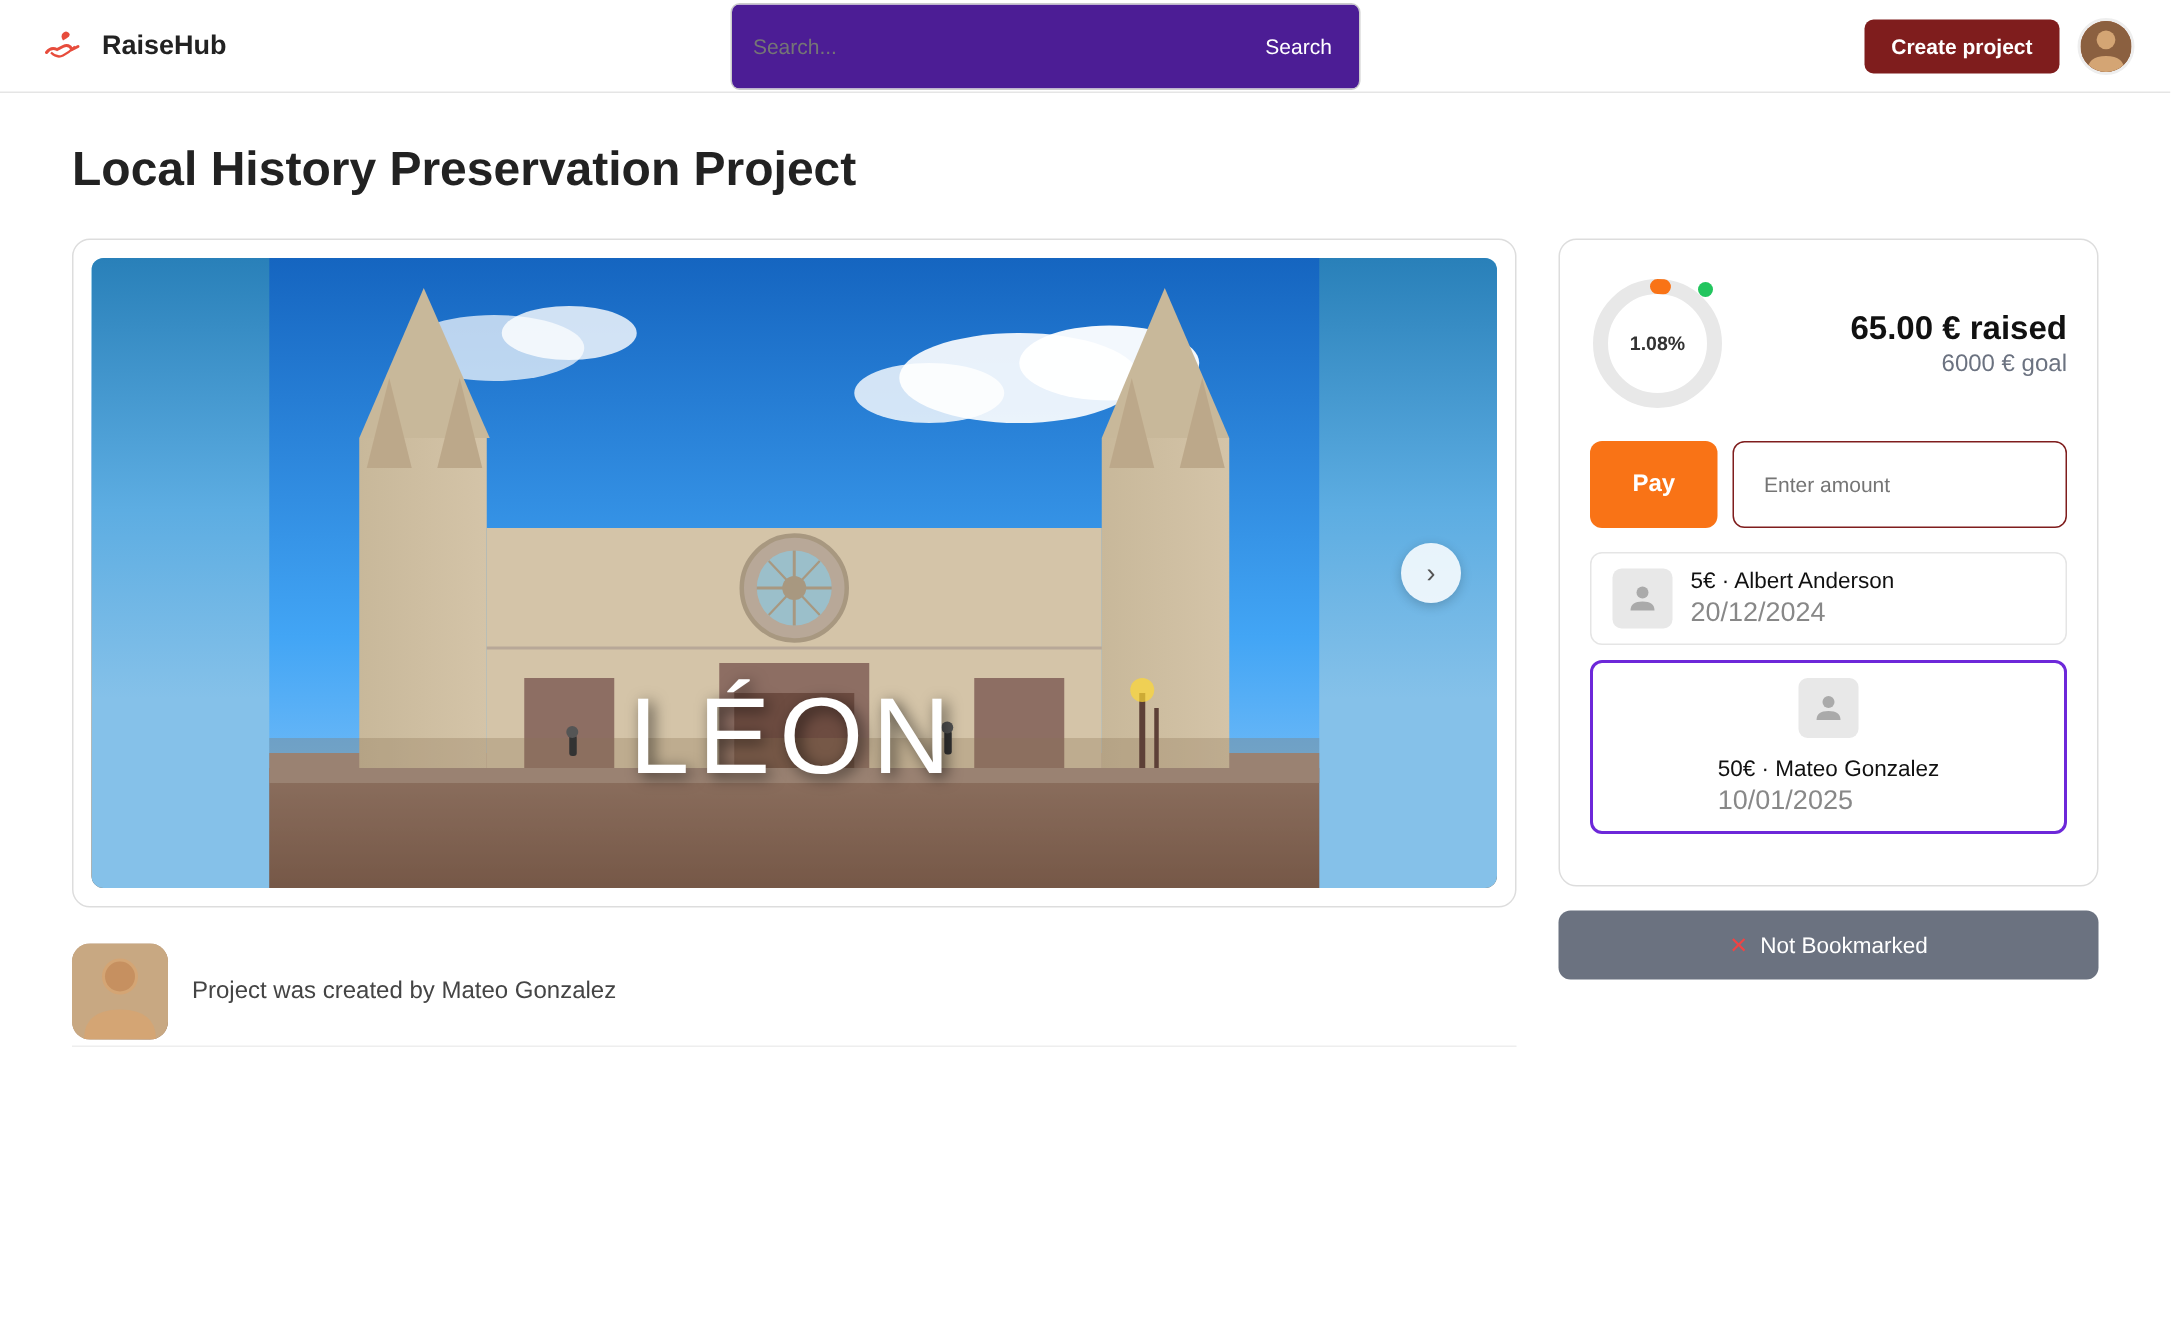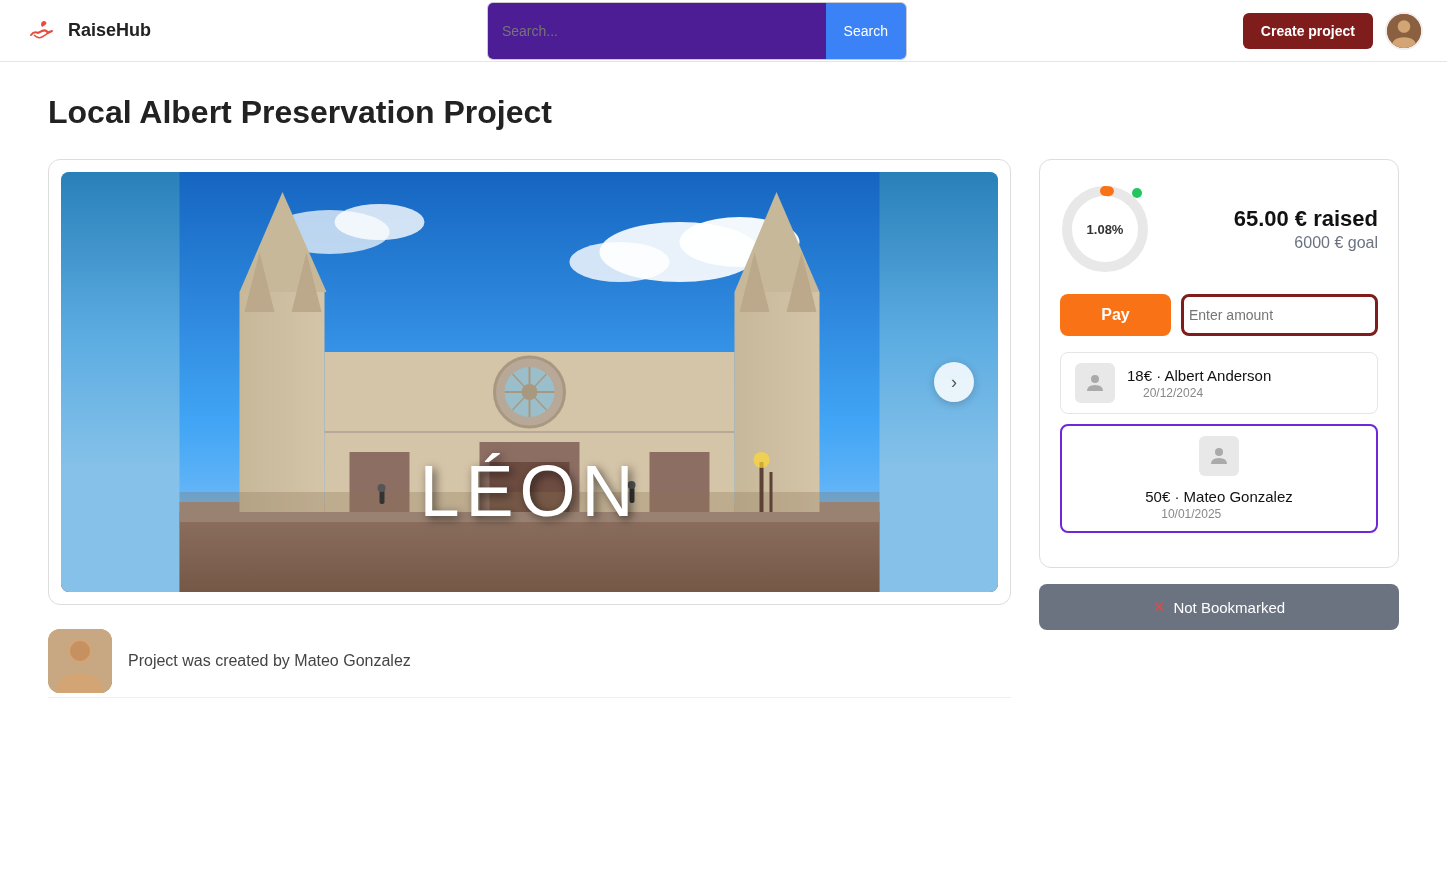--- a/index.html
+++ b/index.html
@@ -12,21 +12,21 @@
     }
     .nav-logo { display: flex; align-items: center; gap: 8px; font-weight: 700; font-size: 18px; color: #222; }
     .logo-icon { width: 36px; height: 36px; }
     .nav-search { display: flex; flex: 1; justify-content: center; }
     .search-wrapper { display: flex; gap: 0; width: 420px; border: 1px solid #ccc; border-radius: 6px; overflow: hidden; }
     .search-input {
       flex: 1; border: none; outline: none; padding: 8px 14px; font-size: 14px; color: #888;
       background: #4c1d95;
     }
     .search-btn {
-      background: #3b82f6; color: #fff; border: none; padding: 20px 18px; font-size: 14px;
+      background: #4c1d95; color: #fff; border: none; padding: 20px 18px; font-size: 14px;
       cursor: pointer; font-weight: 500;
     }
     .nav-right { display: flex; align-items: center; gap: 12px; }
     .create-btn {
       background: #7f1d1d; color: #fff; border: none; padding: 10px 18px; border-radius: 6px;
       font-size: 14px; font-weight: 600; cursor: pointer; white-space: nowrap;
     }
     .avatar {
       width: 38px; height: 38px; border-radius: 50%; overflow: hidden;
       background: #ccc; border: 2px solid #eee;
@@ -108,38 +108,38 @@
     .raised-amount { font-size: 22px; font-weight: 700; color: #111; }
     .goal-text { font-size: 16px; color: #6b7280; margin-top: 2px; }
 
     
     .pay-row { display: flex; gap: 10px; margin-bottom: 16px; }
     .pay-btn {
       flex: 1; background: #f97316; color: #fff; border: none; border-radius: 8px;
       padding: 12px; font-size: 16px; font-weight: 600; cursor: pointer;
     }
     .amount-input {
-      flex: 1; border: 3px solid #7f1d1d; border-radius: 8px; padding: 5px;
+      flex: 1; border: 1px solid #7f1d1d; border-radius: 8px; padding: 20px;
       font-size: 14px; color: #aaa; outline: none;
     }
 
     
     .donor-row {
       display: flex; align-items: center; gap: 12px;
       border: 1px solid #e5e5e5; border-radius: 8px; padding: 10px 14px; margin-bottom: 10px;
     }
     .donor-row.highlighted { border: 2px solid #6d28d9; flex-direction: column; }
     .donor-icon {
       width: 40px; height: 40px; border-radius: 6px; background: #e8e8e8;
       display: flex; align-items: center; justify-content: center;
       font-size: 18px; flex-shrink: 0; color: #888;
     }
     .donor-info { flex: 1; }
     .donor-name { font-size: 15px; font-weight: 500; color: #111; }
-    .donor-date { font-size: 12px; color: #888; margin-top: 2px; margin-left: 16px; }
+    .donor-date { font-size: 18px; color: #888; margin-top: 2px; }
 
     
     .bookmark-btn {
       width: 100%; background: #6b7280; color: #fff; border: none; border-radius: 8px;
       padding: 14px; font-size: 15px; font-weight: 500; cursor: pointer;
       display: flex; align-items: center; justify-content: center; gap: 8px;
     }
   </style>
 </head>
 <body>
@@ -172,21 +172,21 @@
           <rect width="38" height="38" fill="#8B6040"></rect>
           <circle cx="19" cy="14" r="7" fill="#D4A574"></circle>
           <path d="M5 38 Q5 26 19 26 Q33 26 33 38Z" fill="#D4A574"></path>
         </svg>
       </div>
     </div>
   </div>
 </nav>
 
 <div class="page">
-  <h1 class="page-title">Local Albert Preservation Project</h1>
+  <h1 class="page-title">Local History Preservation Project</h1>
 
   <div class="main-layout">
 
     <div class="left-panel">
       <div class="image-card">
         <div class="project-image">
 
           <div class="sky-bg"></div>
 
           <svg style="position:absolute;bottom:0;left:0;width:100%;height:100%;" viewBox="0 0 700 420" preserveAspectRatio="xMidYMax meet">
@@ -309,21 +309,21 @@
 
         <div>
           <div class="donor-row">
             <div class="donor-icon">
               <svg width="24" height="24" viewBox="0 0 24 24" fill="none">
                 <circle cx="12" cy="8" r="4" fill="#aaa"></circle>
                 <path d="M4 20 Q4 14 12 14 Q20 14 20 20" fill="#aaa"></path>
               </svg>
             </div>
             <div class="donor-info">
-              <div class="donor-name">18€ · Albert Anderson</div>
+              <div class="donor-name">5€ · Albert Anderson</div>
               <div class="donor-date">20/12/2024</div>
             </div>
           </div>
 
           <div class="donor-row highlighted">
             <div class="donor-icon">
               <svg width="24" height="24" viewBox="0 0 24 24" fill="none">
                 <circle cx="12" cy="8" r="4" fill="#aaa"></circle>
                 <path d="M4 20 Q4 14 12 14 Q20 14 20 20" fill="#aaa"></path>
               </svg>

